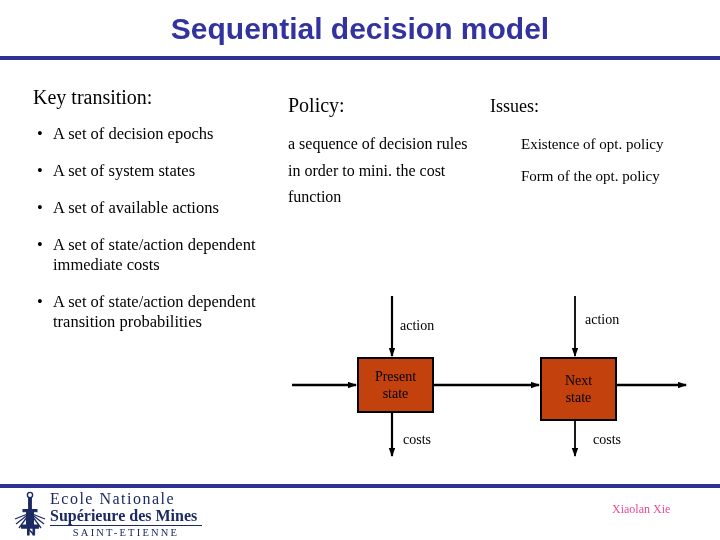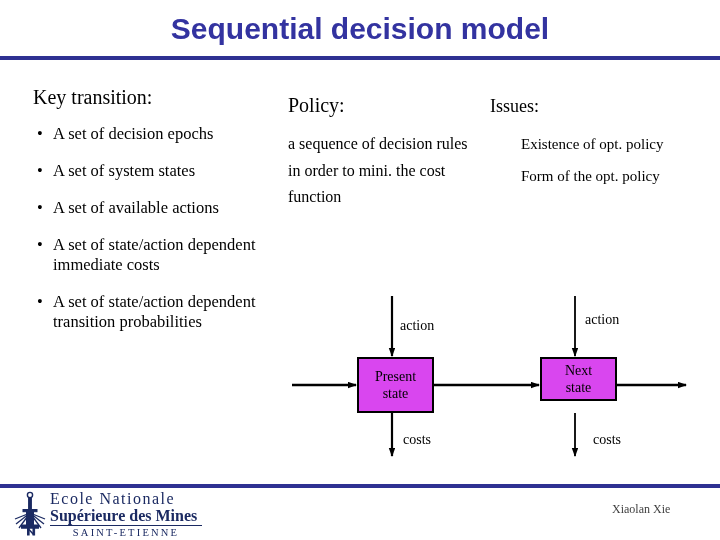--- a/index.html
+++ b/index.html
@@ -96,34 +96,34 @@
   #diagram {
     position: absolute;
     left: 0;
     top: 0;
     width: 720px;
     height: 540px;
     pointer-events: none;
   }
   .state-box {
     position: absolute;
-    background: #d946ef;
+    background: #c2410c;
     border: 2px solid #000000;
     box-sizing: border-box;
     text-align: center;
     font-size: 14px;
     line-height: 17px;
     color: #000;
     display: flex;
     flex-direction: column;
     align-items: center;
     justify-content: center;
   }
   #present-state-box { left: 357px; top: 357px; width: 77px; height: 56px; }
-  #next-state-box    { left: 540px; top: 357px; width: 77px; height: 44px; }
+  #next-state-box    { left: 540px; top: 357px; width: 77px; height: 64px; }
 
   .edge-label {
     position: absolute;
     font-size: 14px;
     color: #000;
     white-space: nowrap;
   }
   #label-action-1 { left: 400px; top: 318px; }
   #label-action-2 { left: 585px; top: 312px; }
   #label-costs-1  { left: 403px; top: 432px; }
@@ -184,21 +184,21 @@
     letter-spacing: 2.2px;
     text-align: center;
     width: 152px;
     white-space: nowrap;
   }
   #author-name {
     position: absolute;
     left: 612px;
     top: 502px;
     font-size: 12px;
-    color: #404040;
+    color: #ec4899;
     white-space: nowrap;
     text-align: center;
   }
 </style>
 </head>
 <body>
 
 <div id="slide-title">Sequential decision model</div>
 <div id="title-rule"></div>
 

